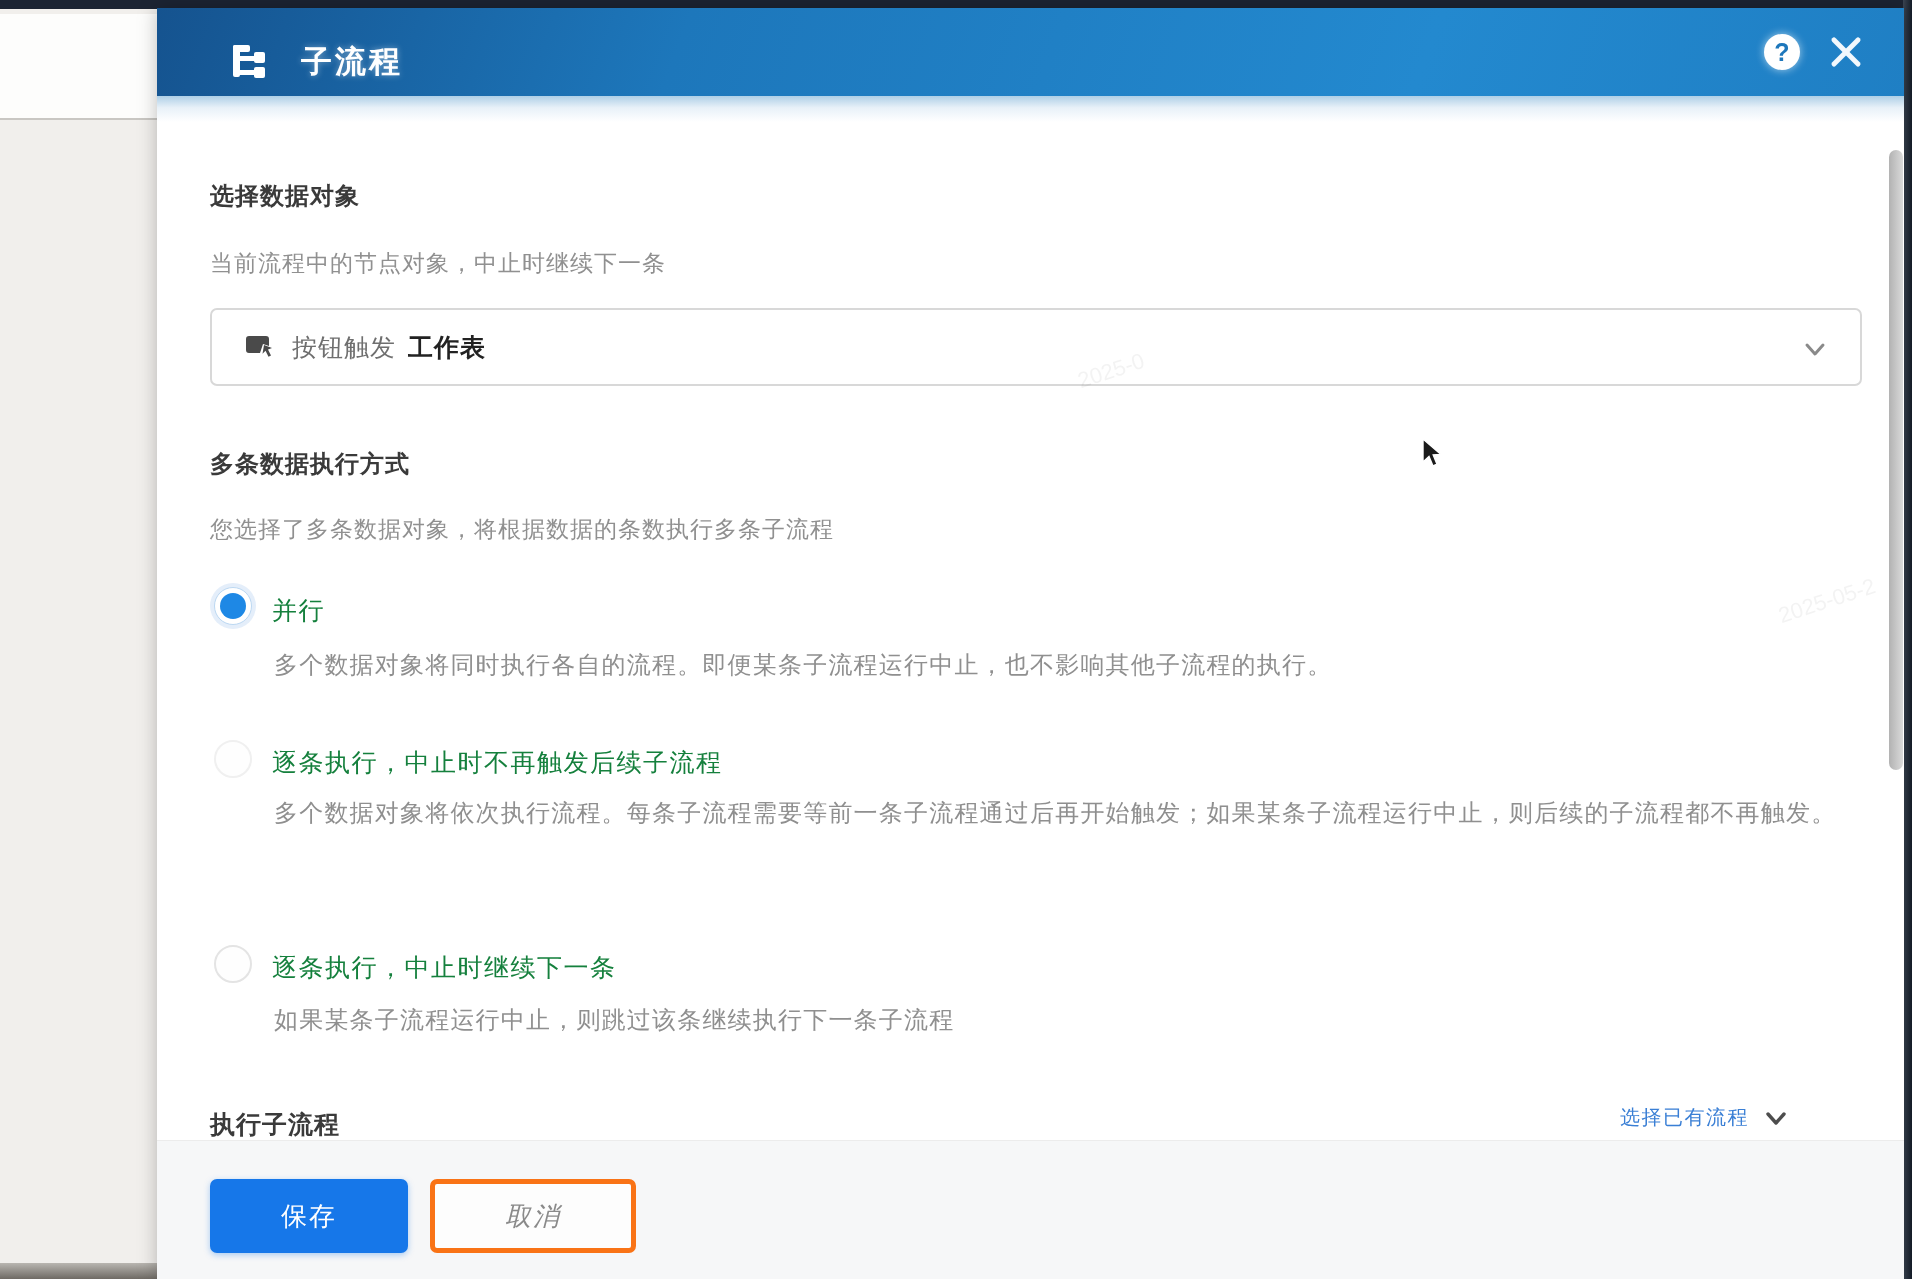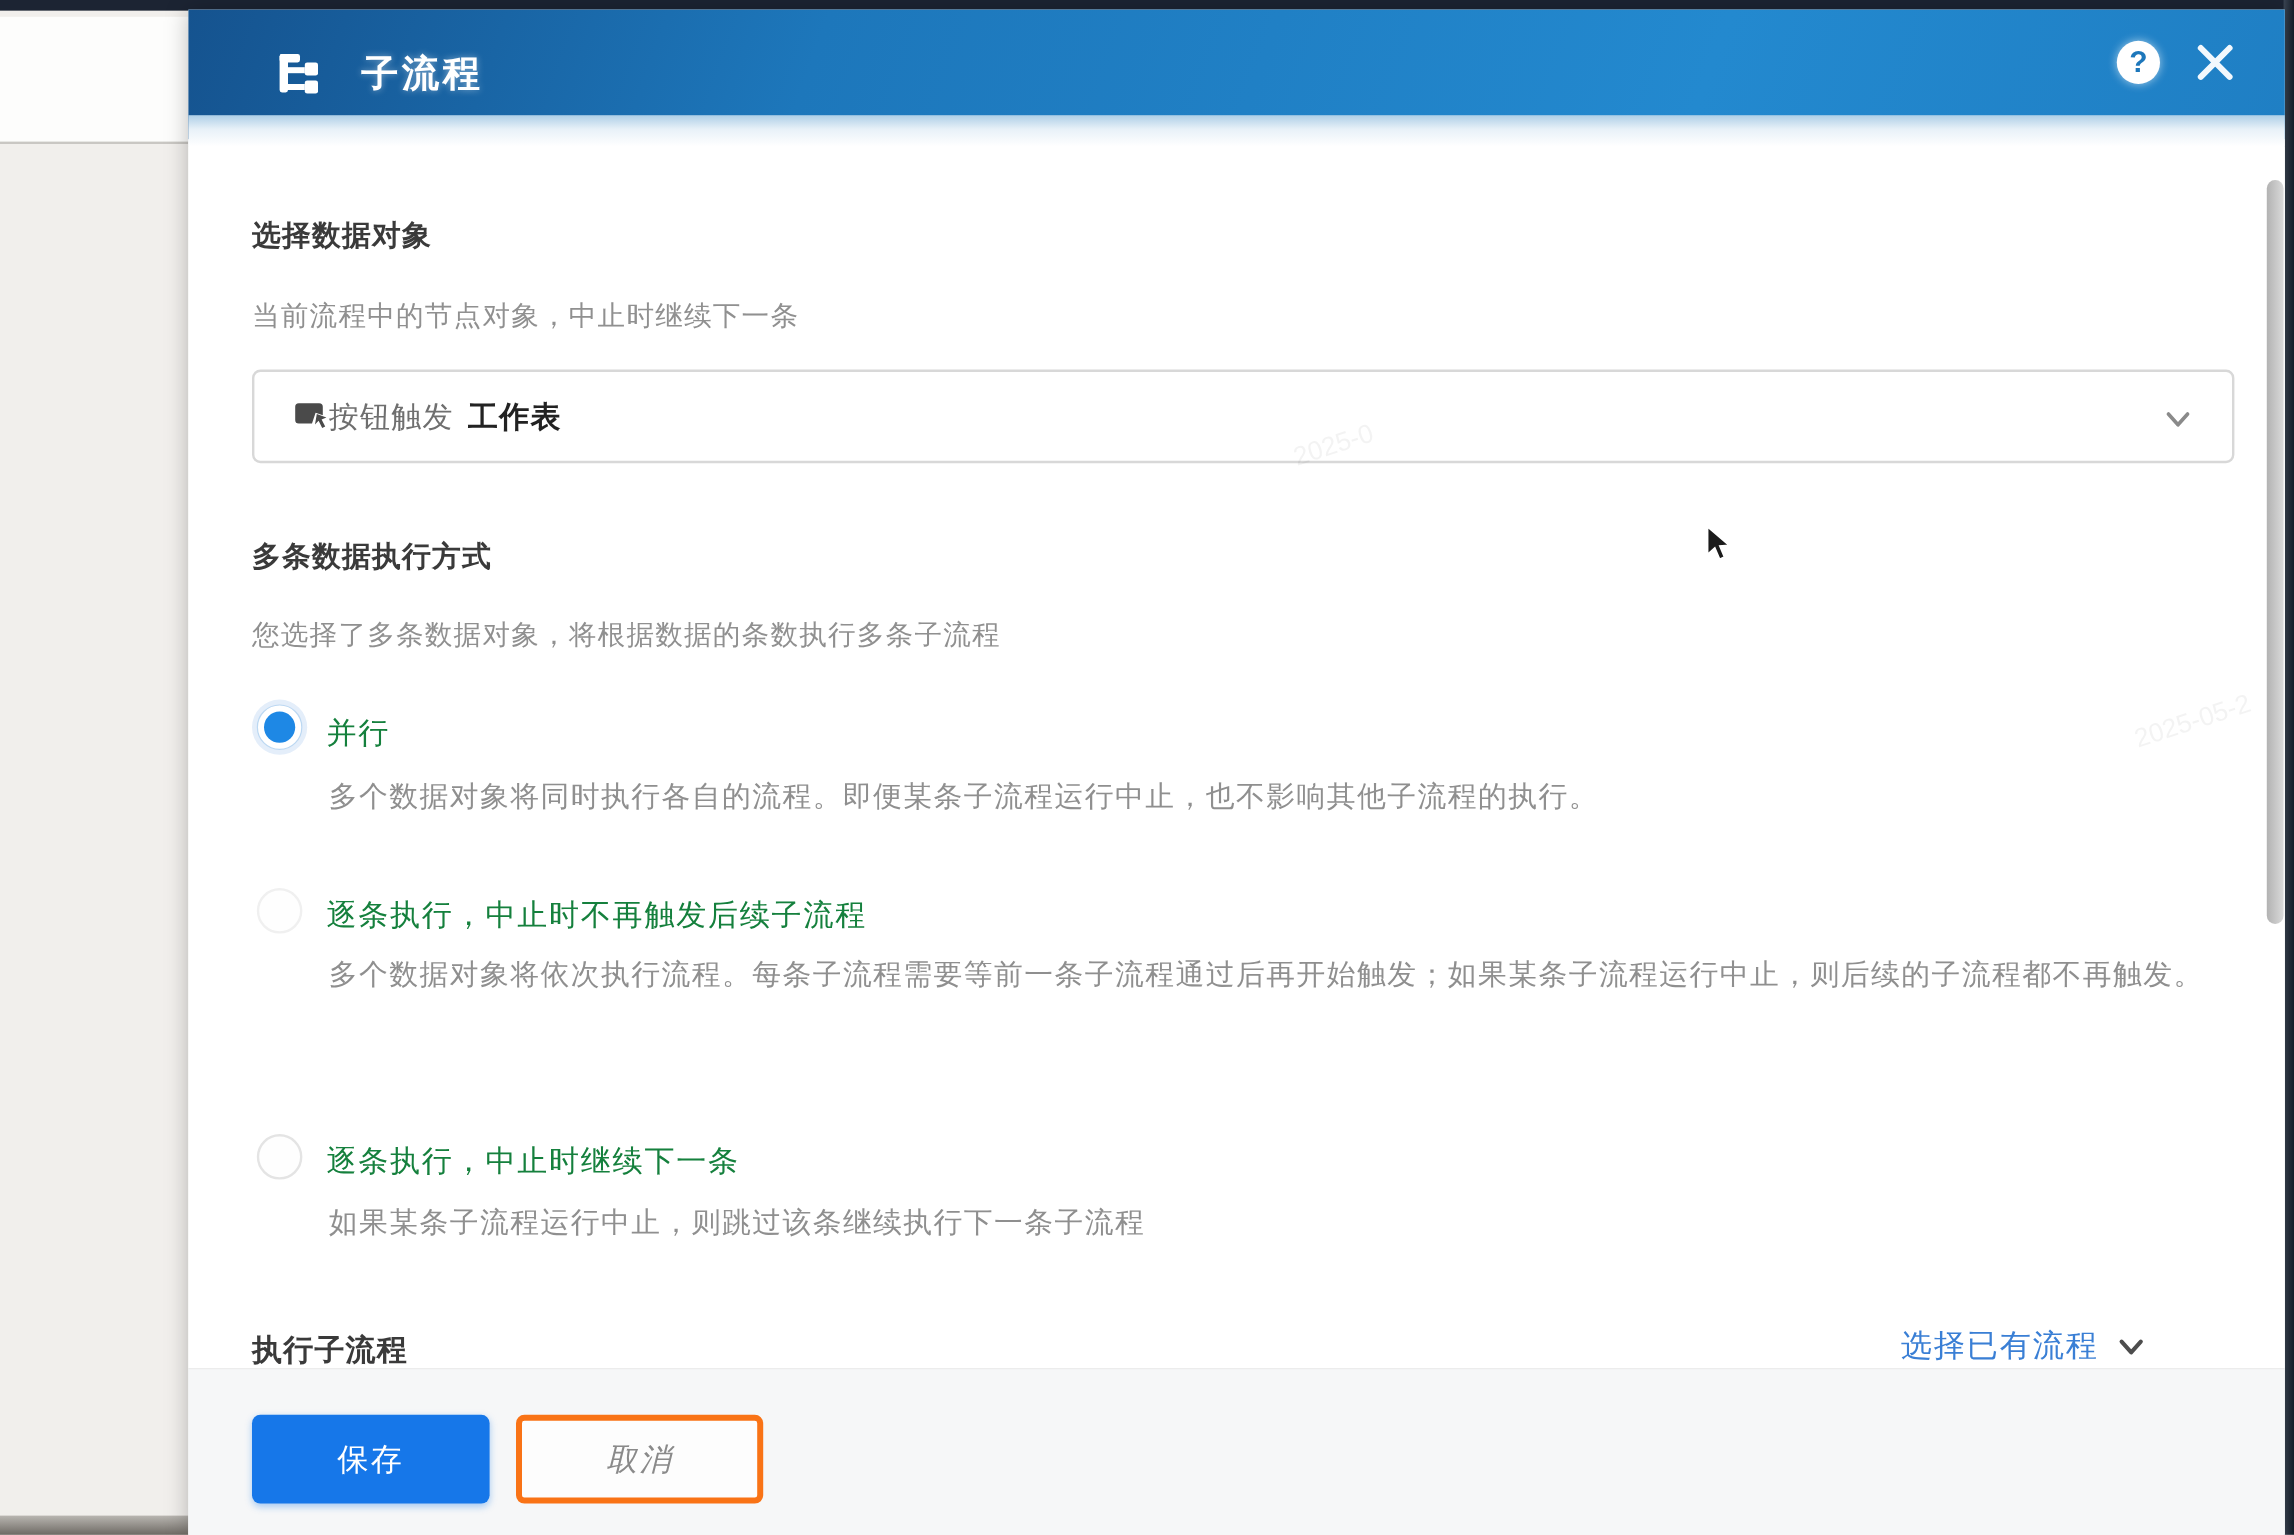--- a/index.html
+++ b/index.html
@@ -25,36 +25,36 @@
   .help-circle { width:36px; height:36px; border-radius:50%; background:#ffffff; color:#1d77bb; font-size:25px; font-weight:bold; display:flex; align-items:center; justify-content:center; box-shadow:0 0 8px rgba(255,255,255,.6); cursor:pointer; }
   .close-x { width:36px; height:36px; cursor:pointer; }
 
   .body-area { position:absolute; left:0; top:114px; width:100%; height:1018px; background:#ffffff; }
 
   .sec-heading { position:absolute; left:53px; color:#3a3a3a; font-size:24px; font-weight:bold; letter-spacing:1px; }
   .sec-desc { position:absolute; left:53px; color:#909090; font-size:23px; letter-spacing:1px; }
 
   .select-box { position:absolute; left:53px; top:186px; width:1652px; height:78px; background:#fff; border:2px solid #d8d8d8; border-radius:7px; display:flex; align-items:center; cursor:pointer; }
   .select-btn-icon { margin-left:32px; width:30px; height:24px; }
-  .select-prefix { color:#6f6f6f; font-size:25px; letter-spacing:1px; }
+  .select-prefix { margin-left:18px; color:#6f6f6f; font-size:25px; letter-spacing:1px; }
   .select-value { margin-left:12px; color:#222; font-size:25px; font-weight:bold; letter-spacing:1px; }
   .select-chevron { position:absolute; right:32px; top:26px; width:26px; height:26px; }
 
   .radio { position:absolute; border-radius:50%; }
   .radio.sel-outer { width:46px; height:46px; background:#e4eefa; display:flex; align-items:center; justify-content:center; }
   .radio .sel-mid { width:38px; height:38px; border-radius:50%; background:#ffffff; border:1px solid #bcd8f2; display:flex; align-items:center; justify-content:center; }
   .radio .sel-dot { width:26px; height:26px; border-radius:50%; background:#1e88e5; }
   .radio.unsel { width:38px; height:38px; background:#fefefe; border:2px solid #e4e4e4; }
   .radio.unsel.faint { border-color:#f0f0f0; }
 
   .opt-label { position:absolute; color:#15803d; font-size:25px; letter-spacing:1.5px; }
   .opt-desc { position:absolute; color:#8f8f8f; font-size:24px; letter-spacing:1.2px; line-height:58px; max-width:1590px; }
 
   .bottom-row-heading { position:absolute; left:53px; top:986px; color:#3a3a3a; font-size:25px; font-weight:bold; letter-spacing:1px; }
-  .existing-flow-link { position:absolute; right:115px; top:982px; color:#3a7fd5; font-size:26px; letter-spacing:1.5px; cursor:pointer; display:flex; align-items:center; gap:14px; }
+  .existing-flow-link { position:absolute; right:115px; top:982px; color:#3a7fd5; font-size:20px; letter-spacing:1.5px; cursor:pointer; display:flex; align-items:center; gap:14px; }
   .link-chevron { width:26px; height:26px; }
 
   .dialog-footer { position:absolute; left:0; top:1132px; width:100%; height:139px; background:#f6f7f8; border-top:1px solid #ececec; }
   .btn { position:absolute; top:38px; height:74px; border-radius:7px; font-size:26px; letter-spacing:2px; display:flex; align-items:center; justify-content:center; cursor:pointer; }
   .btn-save { left:53px; width:198px; background:#1677e9; color:#ffffff; border:none; box-shadow:0 2px 6px rgba(22,119,233,.35); }
   .btn-cancel { left:273px; width:206px; background:#fdfdfd; color:#8a8a8a; border:5px solid #f97316;font-style:italic; }
 
   .scrollbar-thumb { position:absolute; right:9px; top:150px; width:14px; height:620px; border-radius:7px; background:linear-gradient(90deg,#b2b2b2,#dadada); }
 
   .watermark { position:absolute; color:rgba(90,90,90,.07); font-size:22px; transform:rotate(-18deg); pointer-events:none; }

